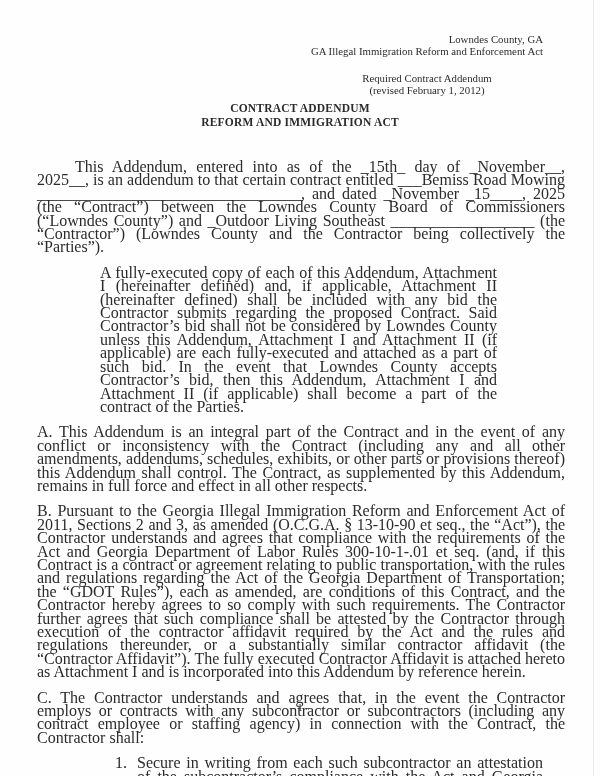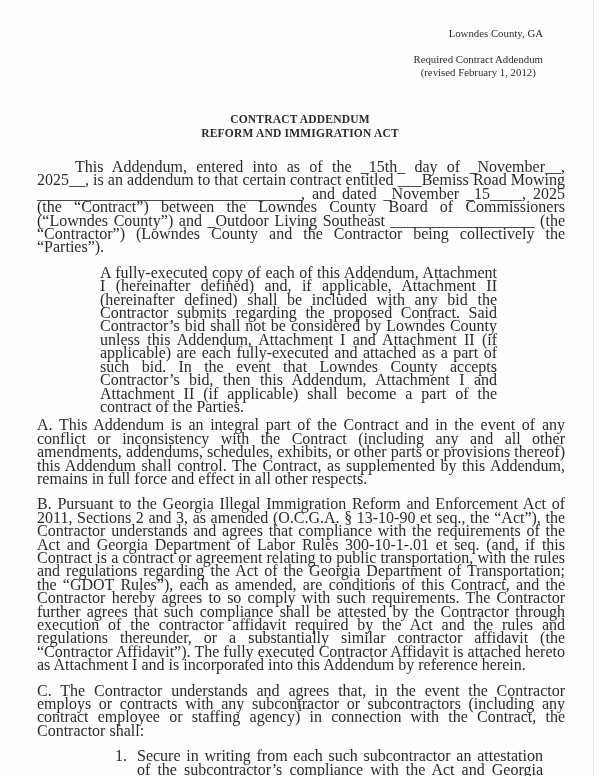--- a/index.html
+++ b/index.html
@@ -15,30 +15,30 @@
   }
   .scan-edge {
     position: absolute;
     top: 0; bottom: 0;
     right: 6px;
     width: 1px;
     background: #e9e9e7;
   }
   .header-right {
     position: absolute;
-    top: 27px;
+    top: 33px;
     right: 57px;
     text-align: right;
     font-size: 10.8px;
     line-height: 12.4px;
   }
   .header-right .block2 { margin-top: 14px; text-align: center; }
   .doc-title {
     position: absolute;
-    top: 113px;
+    top: 102px;
     left: 0;
     width: 100%;
     text-align: center;
     font-weight: 700;
     font-size: 11.5px;
     line-height: 13.6px;
     letter-spacing: 0.2px;
   }
   .body-text {
     position: absolute;
@@ -47,21 +47,21 @@
     width: 528px;
     font-size: 16px;
     line-height: 13.4px;
     text-align: justify;
   }
   .para { margin-bottom: 12px; }
   .indent-first { text-indent: 38px; }
   .blockquote {
     margin-left: 63px;
     margin-right: 68px;
-    margin-bottom: 5px;
+    margin-bottom: 12px;
   }
   .list-item {
     display: flex;
     margin-left: 78px;
     margin-right: 22px;
   }
   .list-num {
     width: 22px;
     flex-shrink: 0;
   }
@@ -82,20 +82,21 @@
 </head>
 <body>
 
 <div class="page">
 
   <div class="scan-edge"></div>
 
   <div class="header-right">
     <div class="block1">
       <div>Lowndes County, GA</div>
+      <div>GA Illegal Immigration Reform and Enforcement Act</div>
     </div>
     <div class="block2">
       <div>Required Contract Addendum</div>
       <div>(revised February 1, 2012)</div>
     </div>
   </div>
 
   <div class="doc-title">
     <div>CONTRACT ADDENDUM</div>
     <div>REFORM AND IMMIGRATION ACT</div>

